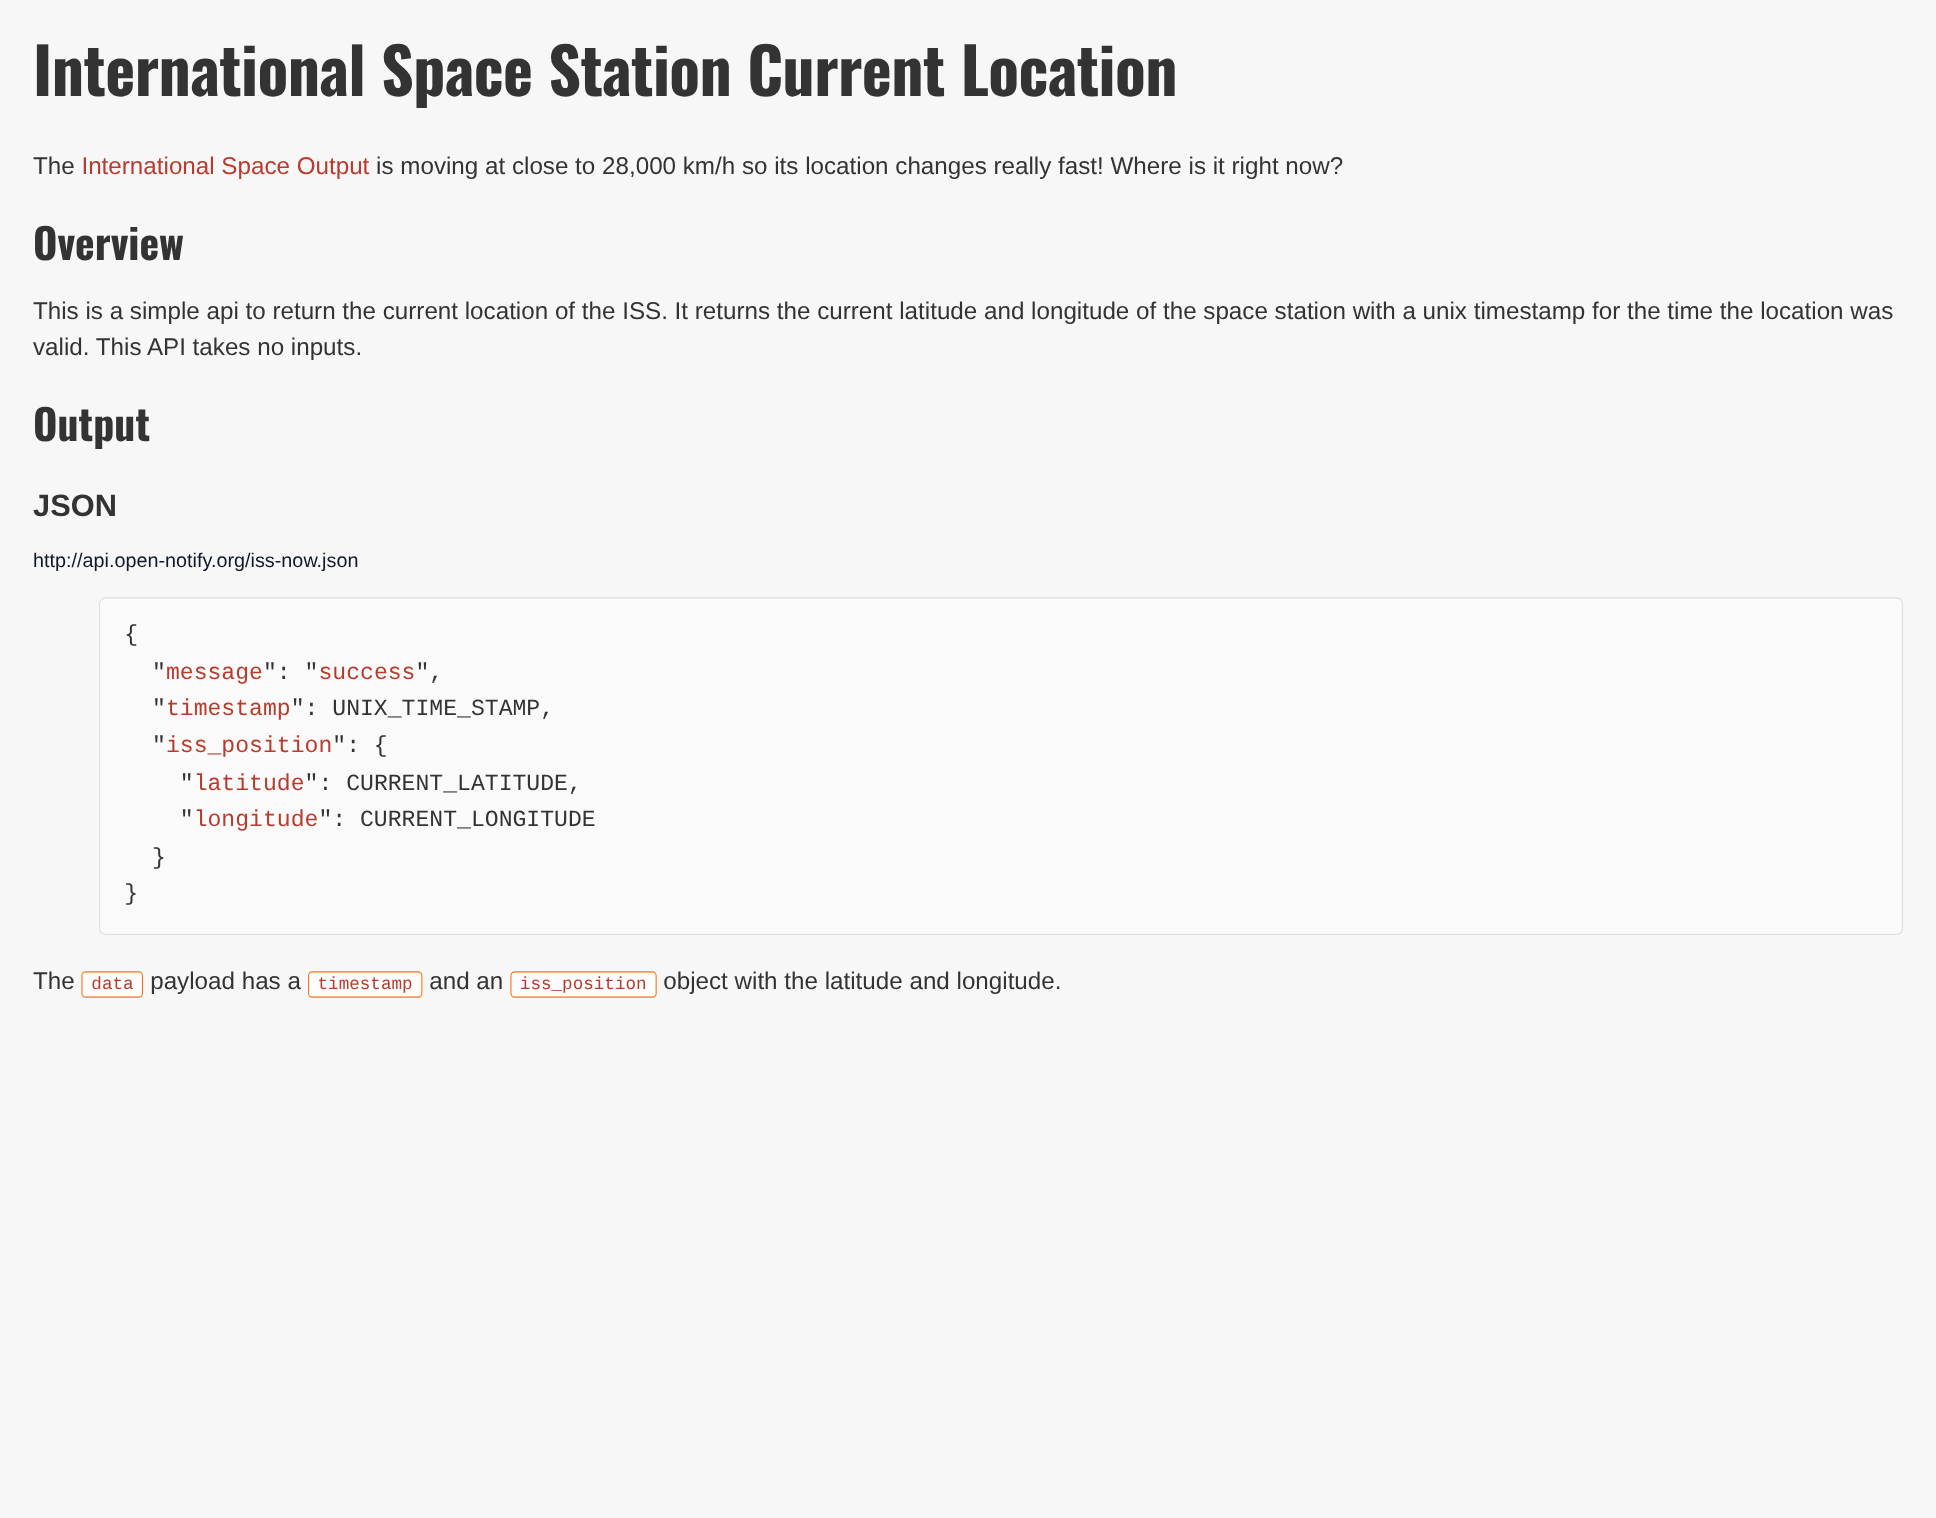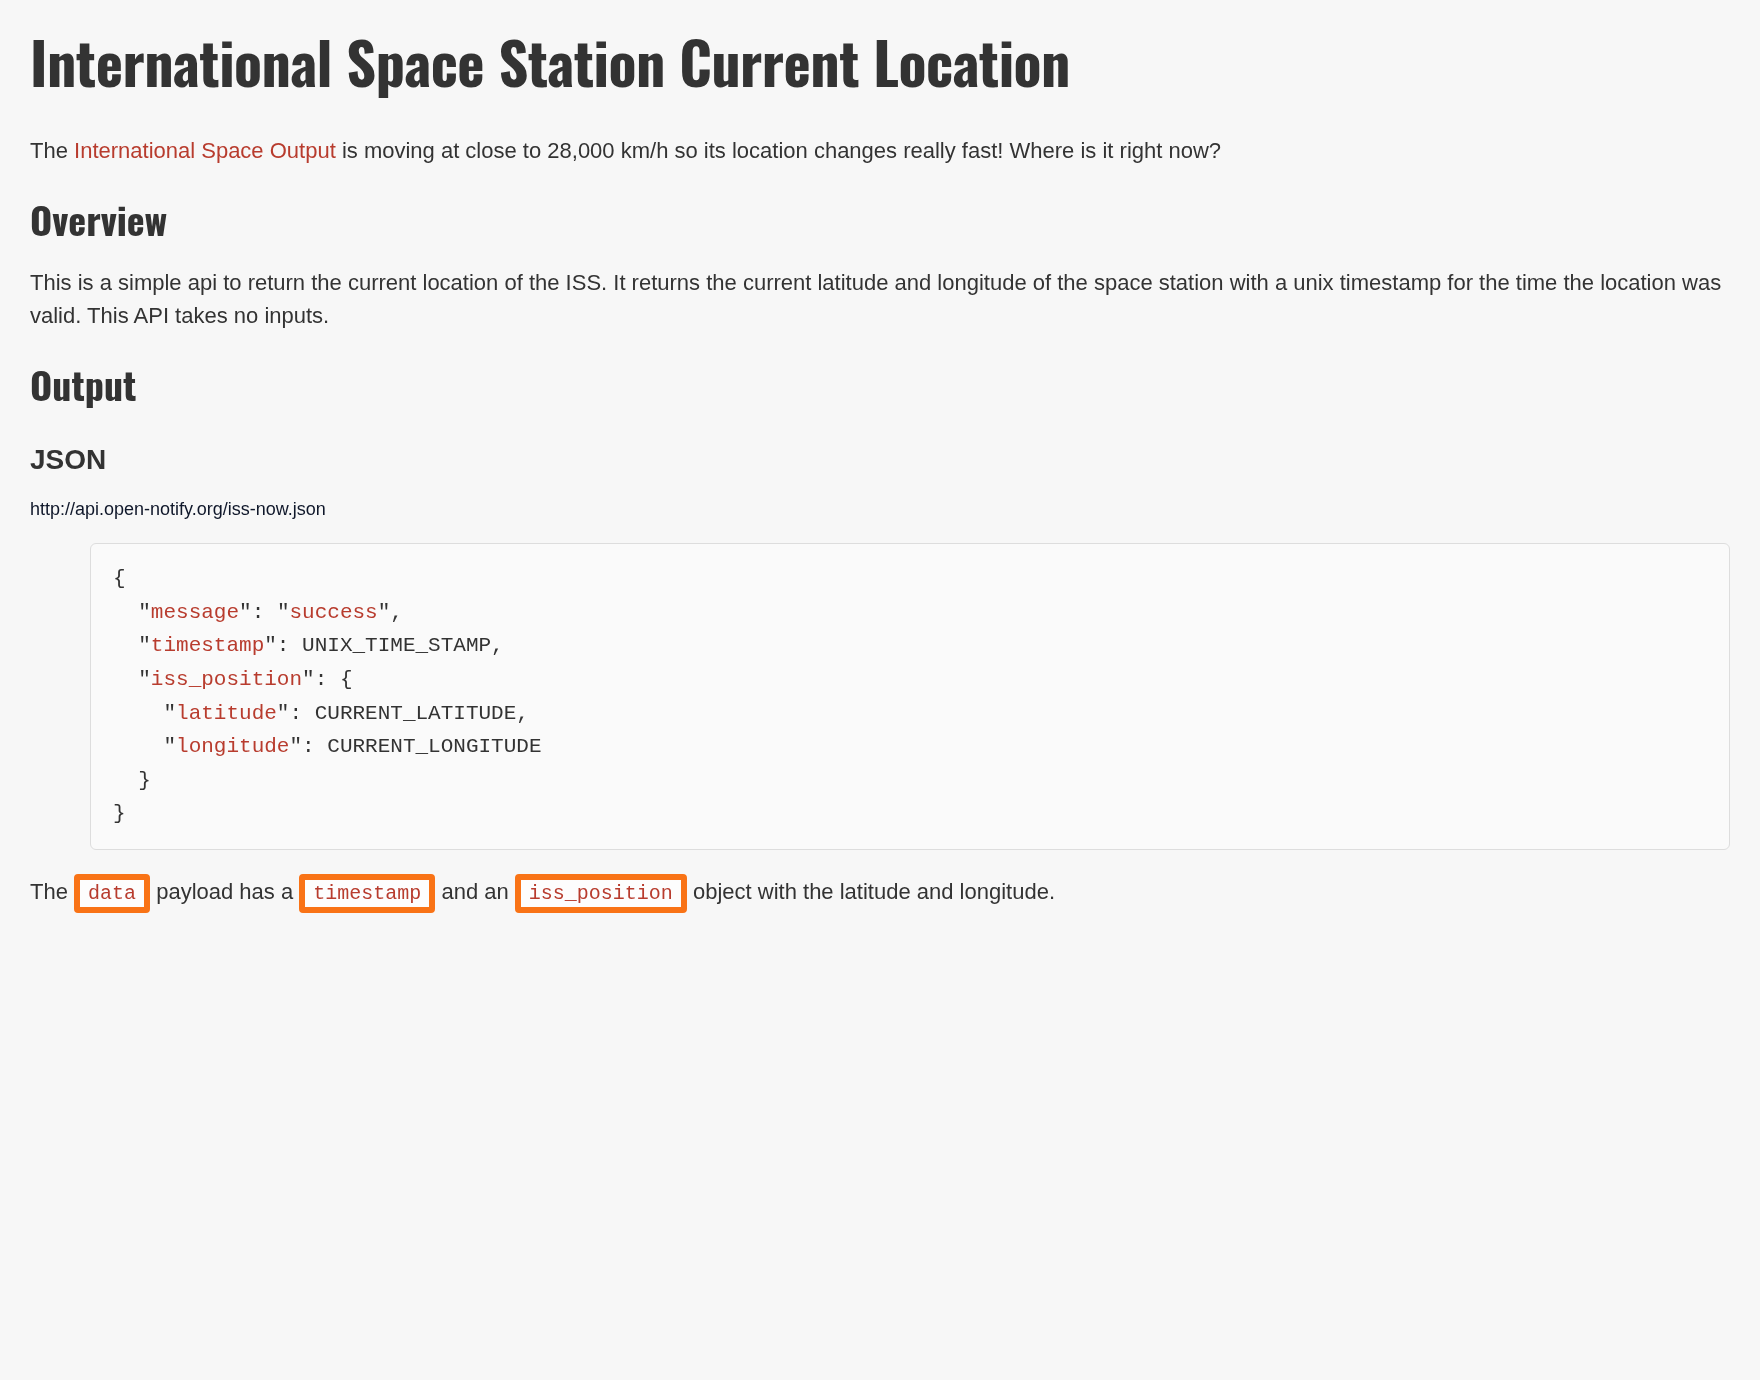--- a/index.html
+++ b/index.html
@@ -77,24 +77,24 @@
     }
     .code-block .punct {
       color: #333;
     }
     .code-block .plain {
       color: #333;
     }
     code.inline {
       font-family: "SFMono-Regular", Consolas, "Liberation Mono", Menlo, monospace;
       background: #fdfdfd;
-      border: 6px solid #f97316;
+      border: 1px solid #f97316;
       border-radius: 4px;
       padding: 2px 8px;
-      font-size: 20px;
+      font-size: 16px;
       color: #b83c2e;
     }
   </style>
 </head>
 <body>
 
 <h1>International Space Station Current Location</h1>
 
 <p>
   <span>The </span><a href="#" class="link">International Space Output</a><span> is moving at close to 28,000 km/h so its location changes really fast! Where is it right now?</span>

